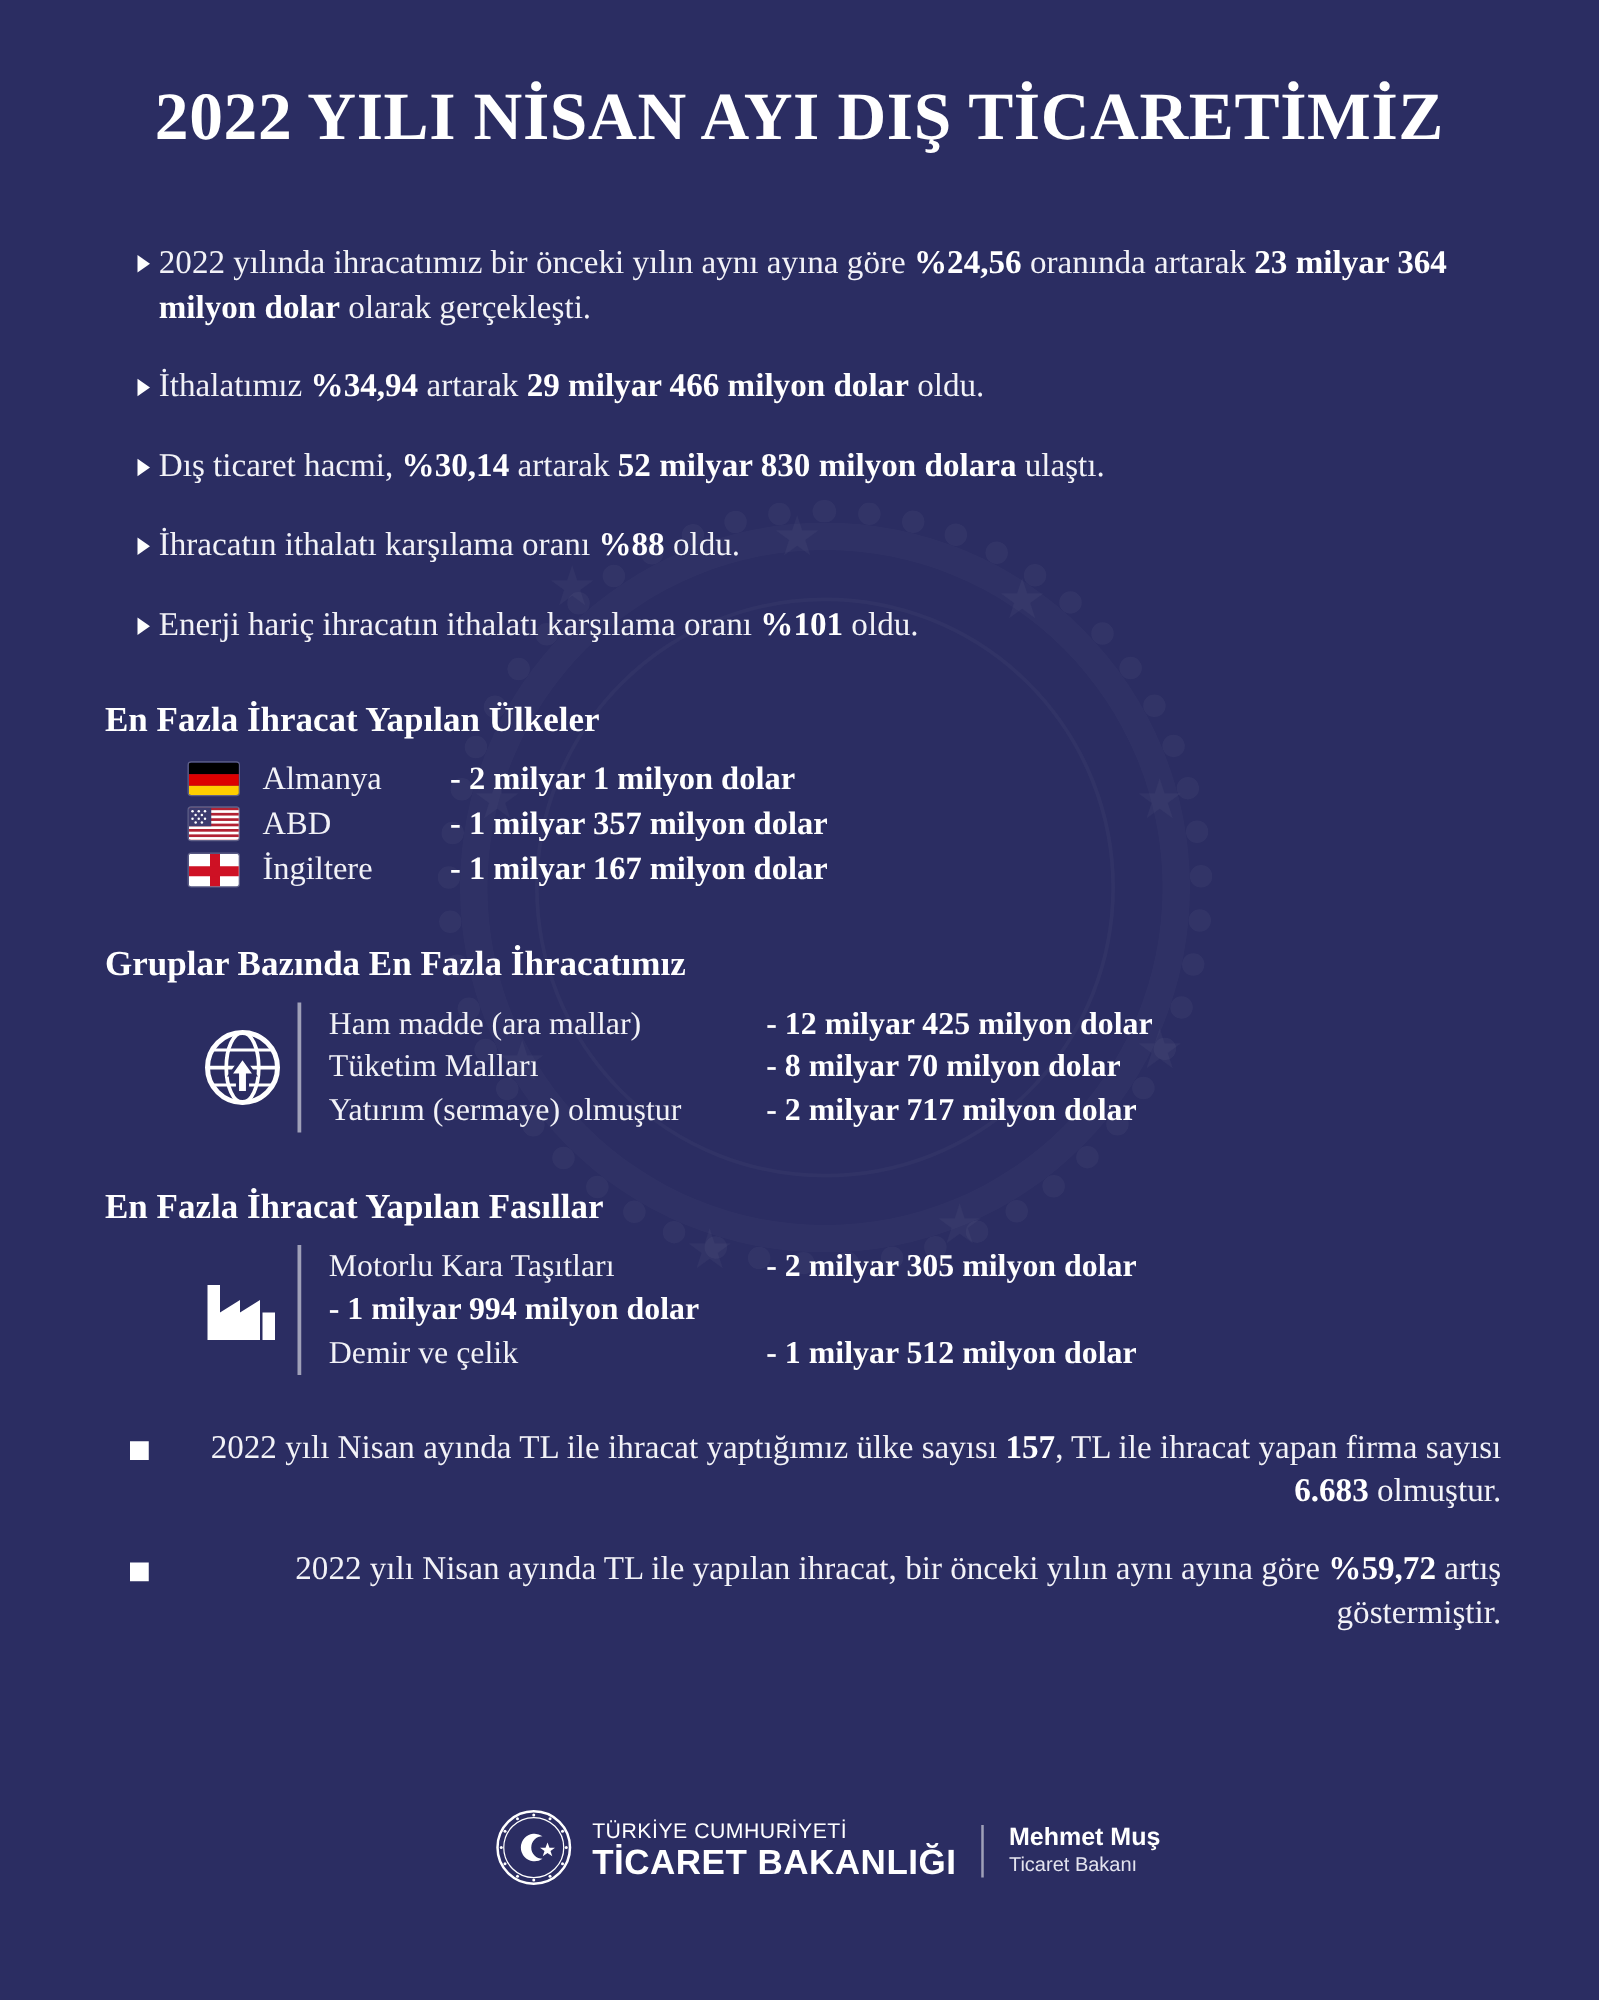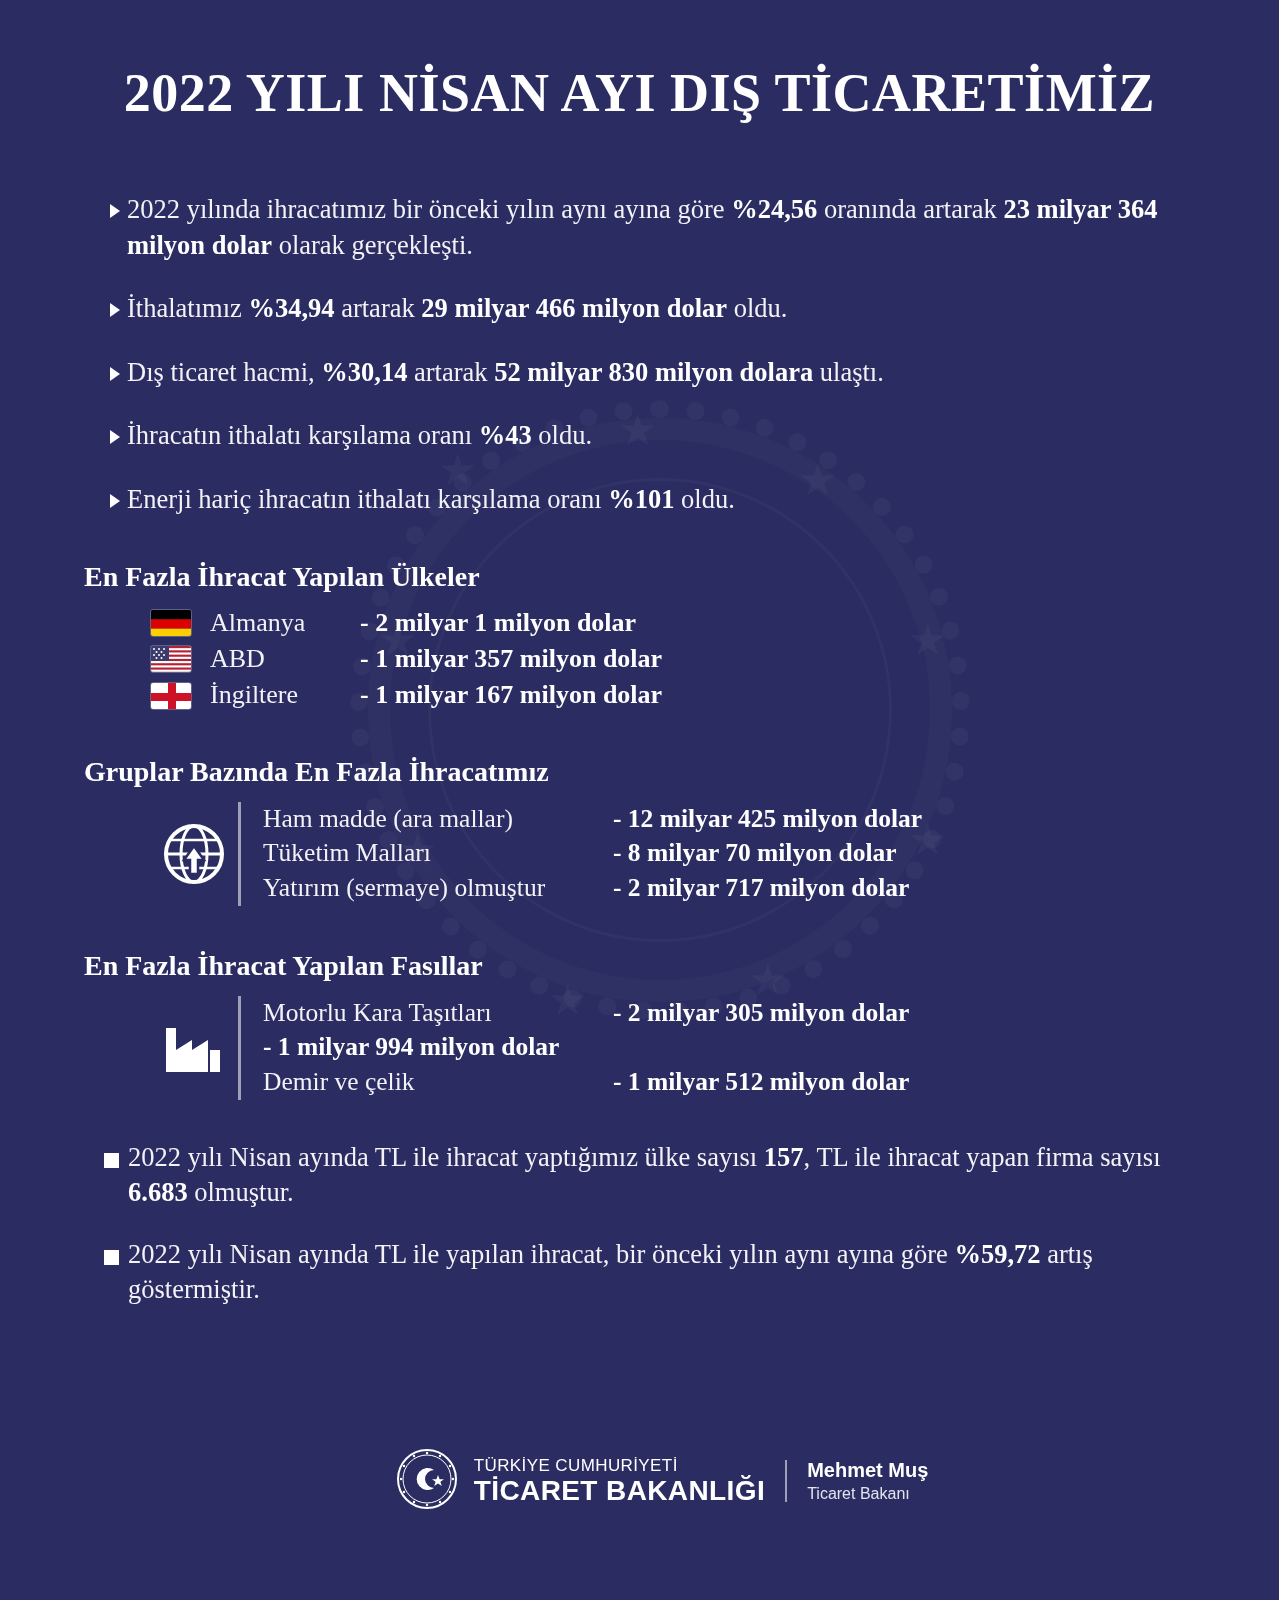--- a/index.html
+++ b/index.html
@@ -156,20 +156,21 @@
     background: #ffffff;
     margin-top: 13px;
     margin-right: 9px;
     flex: 0 0 auto;
   }
   .sq-bullet .txt {
     font-size: 26.5px;
     line-height: 1.34;
     font-weight: 300;
     color: #f2f2f7;
+    text-align: right;
   }
   .sq-bullet .txt b { font-weight: bold; color: #fff; }
 
   
   .footer {
     position: absolute;
     left: 0; right: 0;
     bottom: 86px;
     display: flex;
     justify-content: center;
@@ -217,21 +218,21 @@
     <div class="bullet">
       <span class="tri"></span>
       <span class="txt">İthalatımız <b>%34,94</b> artarak <b>29 milyar 466 milyon dolar</b> oldu.</span>
     </div>
     <div class="bullet">
       <span class="tri"></span>
       <span class="txt">Dış ticaret hacmi, <b>%30,14</b> artarak <b>52 milyar 830 milyon dolara</b> ulaştı.</span>
     </div>
     <div class="bullet">
       <span class="tri"></span>
-      <span class="txt">İhracatın ithalatı karşılama oranı <b>%43</b> oldu.</span>
+      <span class="txt">İhracatın ithalatı karşılama oranı <b>%88</b> oldu.</span>
     </div>
     <div class="bullet">
       <span class="tri"></span>
       <span class="txt">Enerji hariç ihracatın ithalatı karşılama oranı <b>%101</b> oldu.</span>
     </div>
   </div>
 
   <h2 class="section">En Fazla İhracat Yapılan Ülkeler</h2>
   <div class="countries">
 

